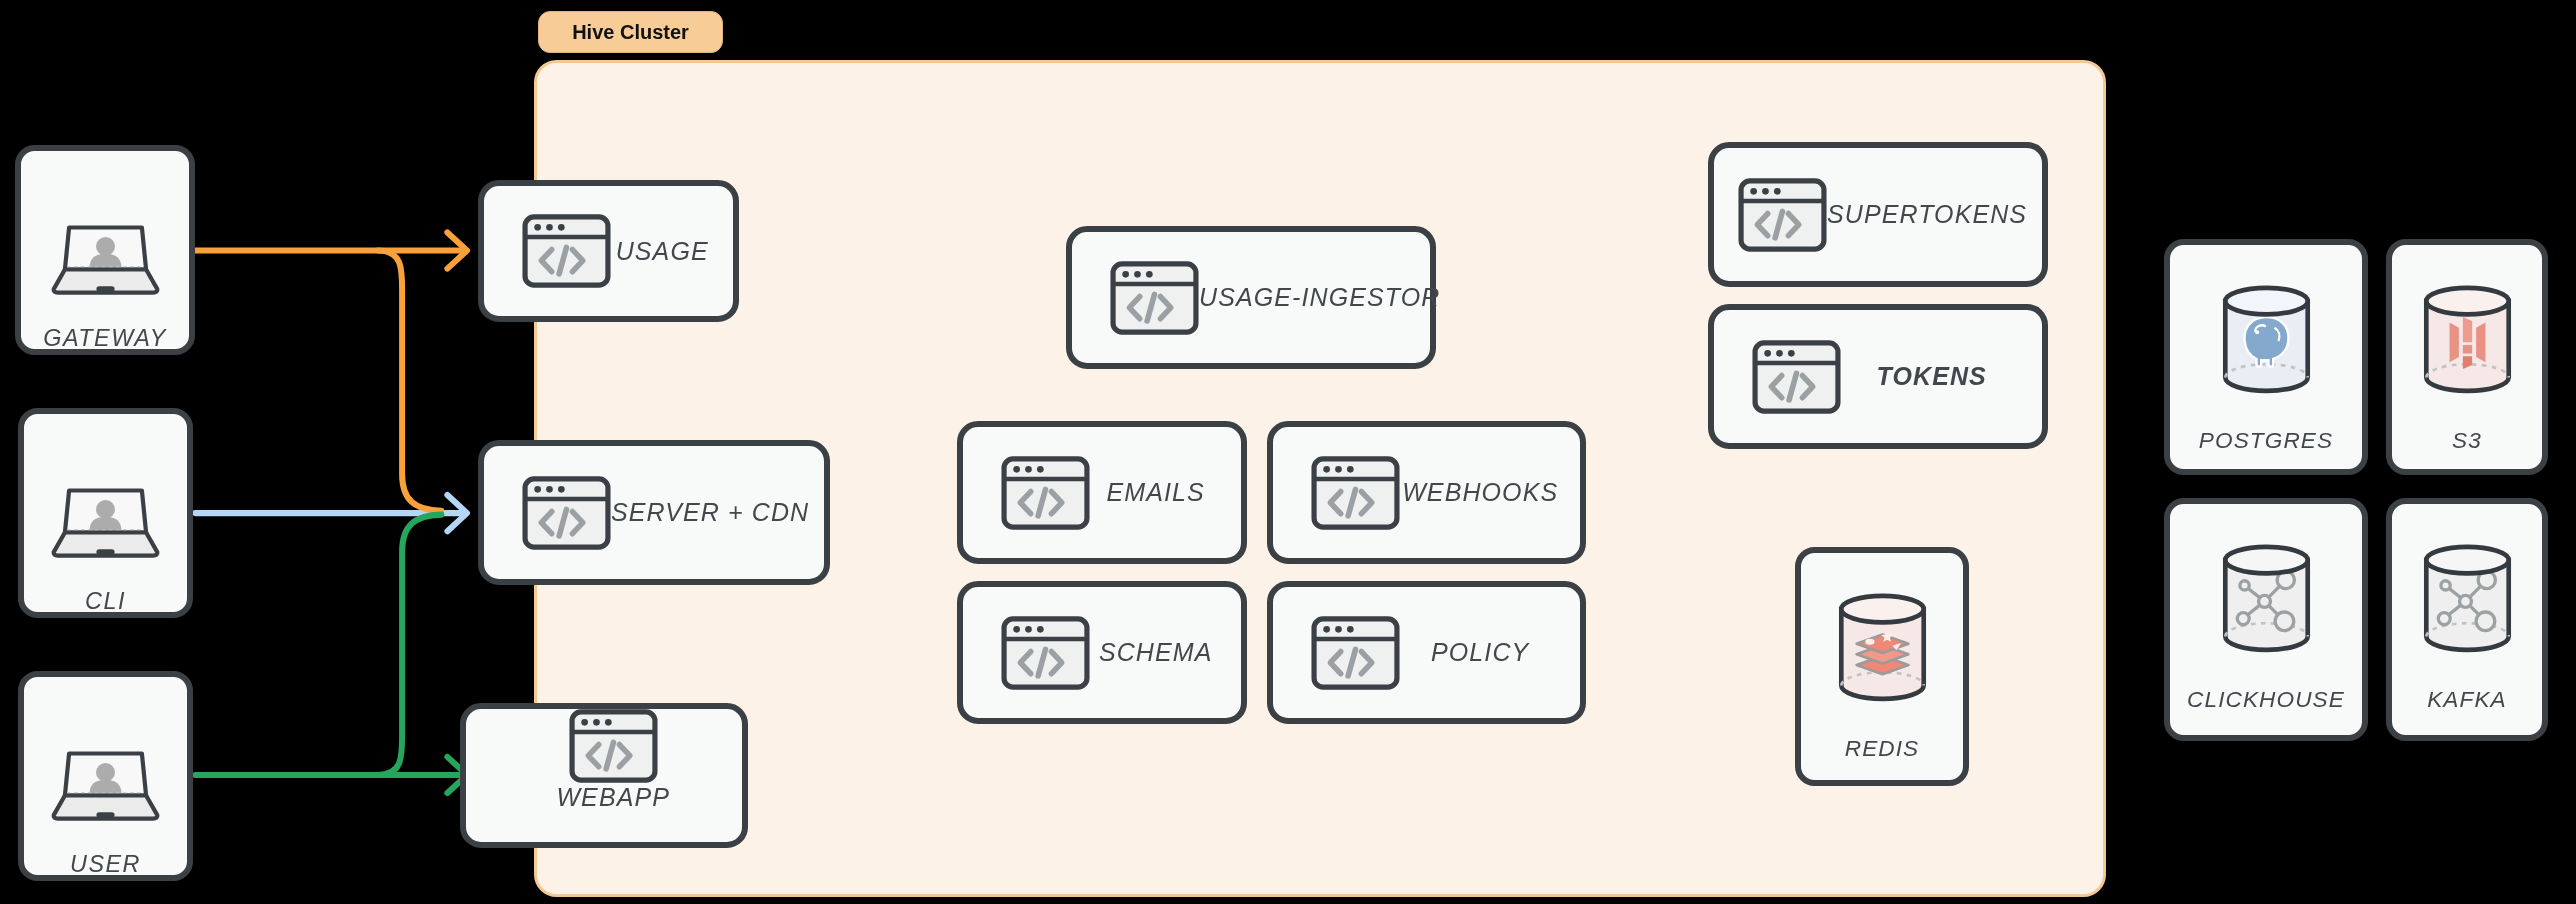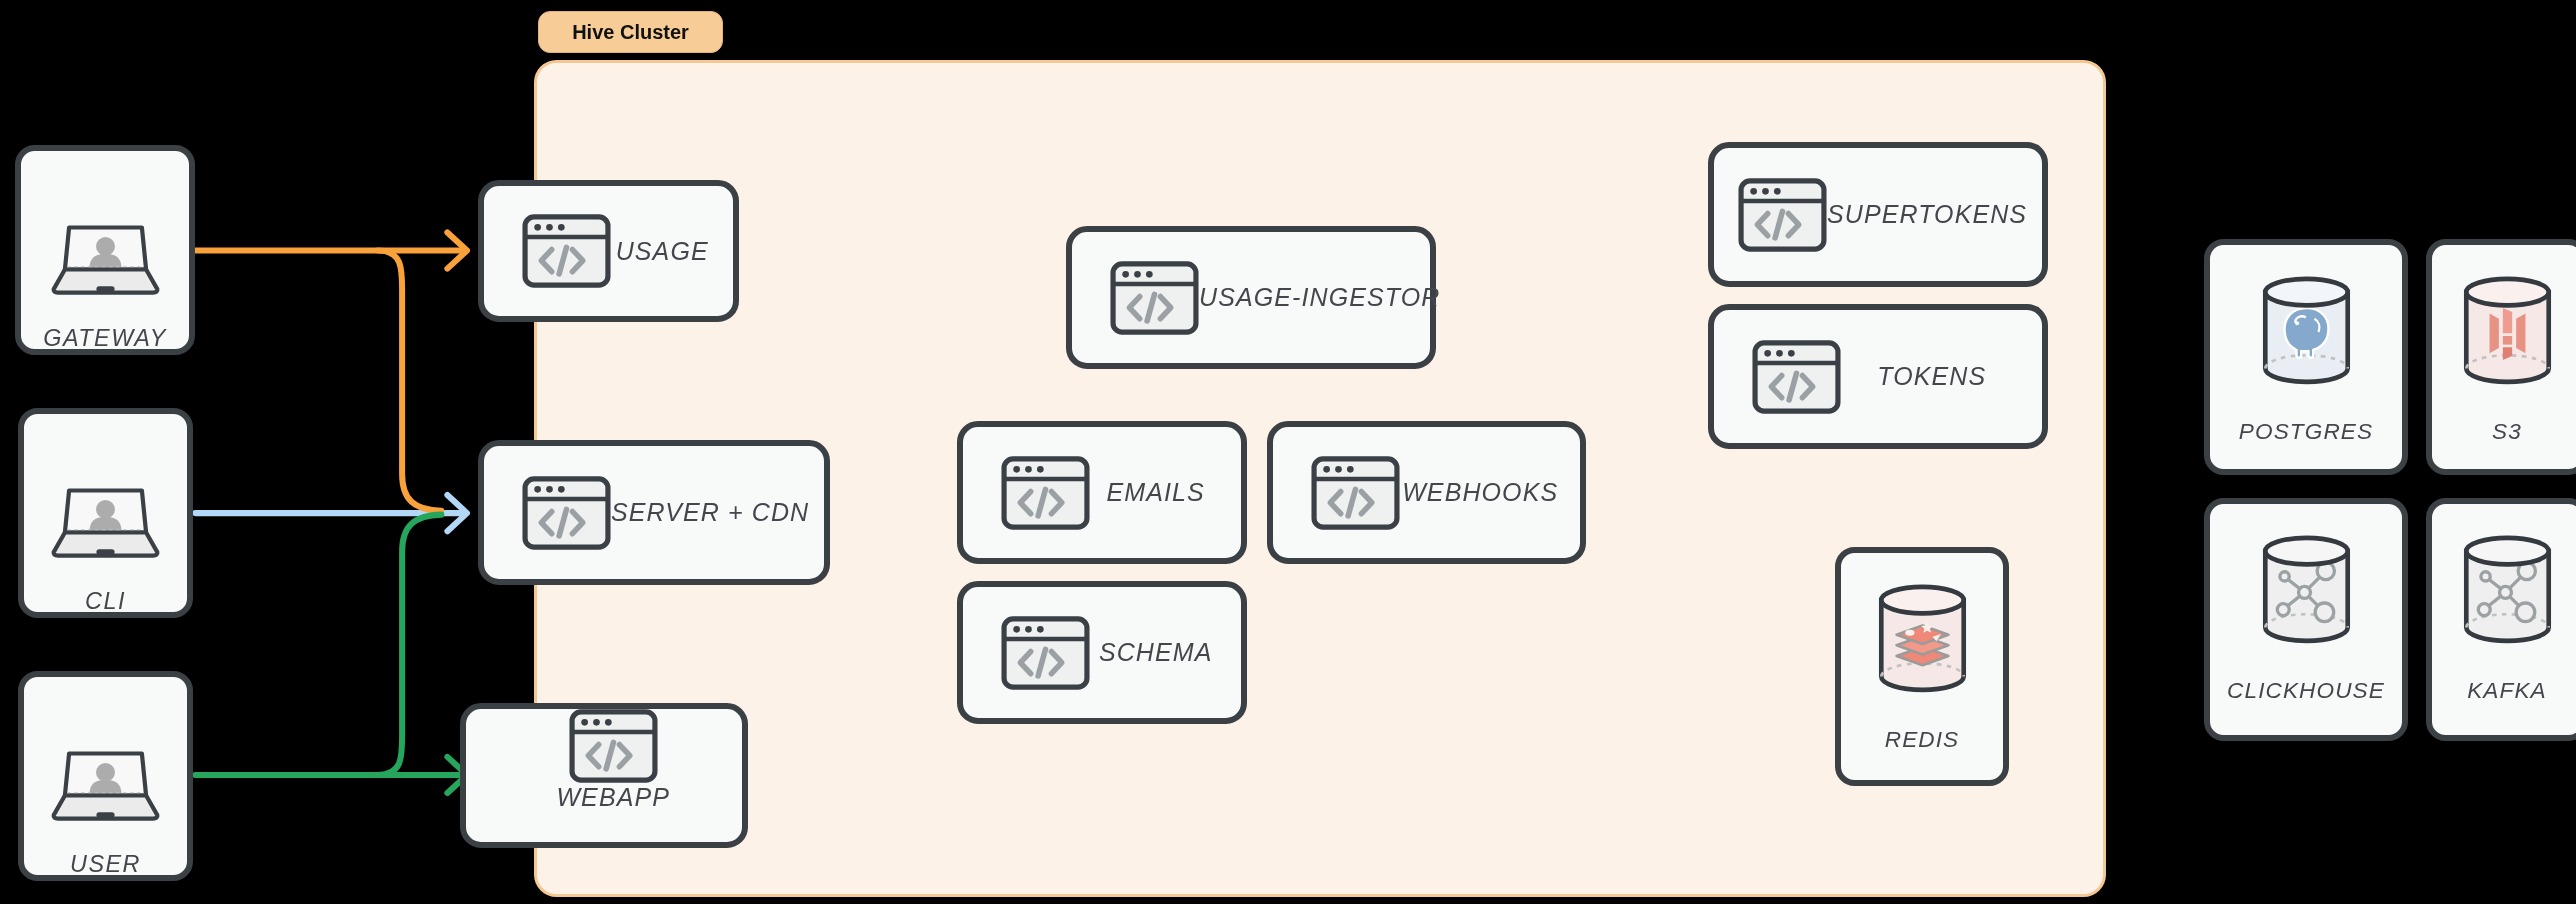--- a/index.html
+++ b/index.html
@@ -27,21 +27,21 @@
   .label{font-style:italic;color:var(--label-color,#43474B);}
 
   .client{border-radius:19.6px;flex-direction:column;align-items:center;padding-top:72px;gap:22.6px;}
   .client .laptop-icon{width:119px;height:79px;flex:none;}
   .client .label{font-size:23.4px;letter-spacing:1.5px;}
 
   .service{border-radius:21px;align-items:center;padding:0 19.6px 0 38px;}
   .service .code-icon{width:89px;height:74px;flex:none;}
   .service .label{flex:1;text-align:center;font-size:25px;letter-spacing:1.1px;white-space:nowrap;}
 
-  .db{border-radius:19.6px;flex-direction:column;align-items:center;padding-top:27px;gap:27px;margin-left:40px;}
+  .db{border-radius:19.6px;flex-direction:column;align-items:center;padding-top:36px;gap:27px;}
   .db .db-icon{width:113px;height:120px;flex:none;}
   .db .label{font-size:22.6px;letter-spacing:1.1px;white-space:nowrap;}
 </style>
 </head>
 <body>
 
 <svg width="0" height="0" style="position:absolute" aria-hidden="true">
   <defs>
     <symbol id="sym-laptop" viewBox="0 0 170 112">
       <path d="M33 6 L137 6 L143 66 L27 66 Z" fill="#F8F8F8" stroke="#3A4045" stroke-width="6" stroke-linejoin="round"></path>
@@ -199,27 +199,33 @@
         <use href="#sym-code-window"></use>
       </svg>
     <span class="label">WEBHOOKS</span>
   </div>
   <div class="node service" style="left:957px;top:581px;width:290px;height:143px;align-items:center;">
     <svg class="code-icon" viewBox="0 0 120 100">
         <use href="#sym-code-window"></use>
       </svg>
     <span class="label">SCHEMA</span>
   </div>
+  <div class="node service" style="left:1267px;top:581px;width:319px;height:143px;">
+    <svg class="code-icon" viewBox="0 0 120 100">
+        <use href="#sym-code-window"></use>
+      </svg>
+    <span class="label">POLICY</span>
+  </div>
   <div class="node service" style="left:1708px;top:142px;width:340px;height:145px;padding-left:24px;">
     <svg class="code-icon" viewBox="0 0 120 100">
         <use href="#sym-code-window"></use>
       </svg>
     <span class="label">SUPERTOKENS</span>
   </div>
-  <div class="node service" style="left:1708px;top:304px;width:340px;height:145px;">
+  <div class="node service" style="left:1708px;top:304px;width:340px;height:145px;font-weight:bold;">
     <svg class="code-icon" viewBox="0 0 120 100">
         <use href="#sym-code-window"></use>
       </svg>
     <span class="label">TOKENS</span>
   </div>
 
   <div class="node db" style="left:1795px;top:547px;width:174px;height:239px;">
     <svg class="db-icon" viewBox="0 0 170 180">
         <use href="#sym-db-redis"></use>
       </svg>

